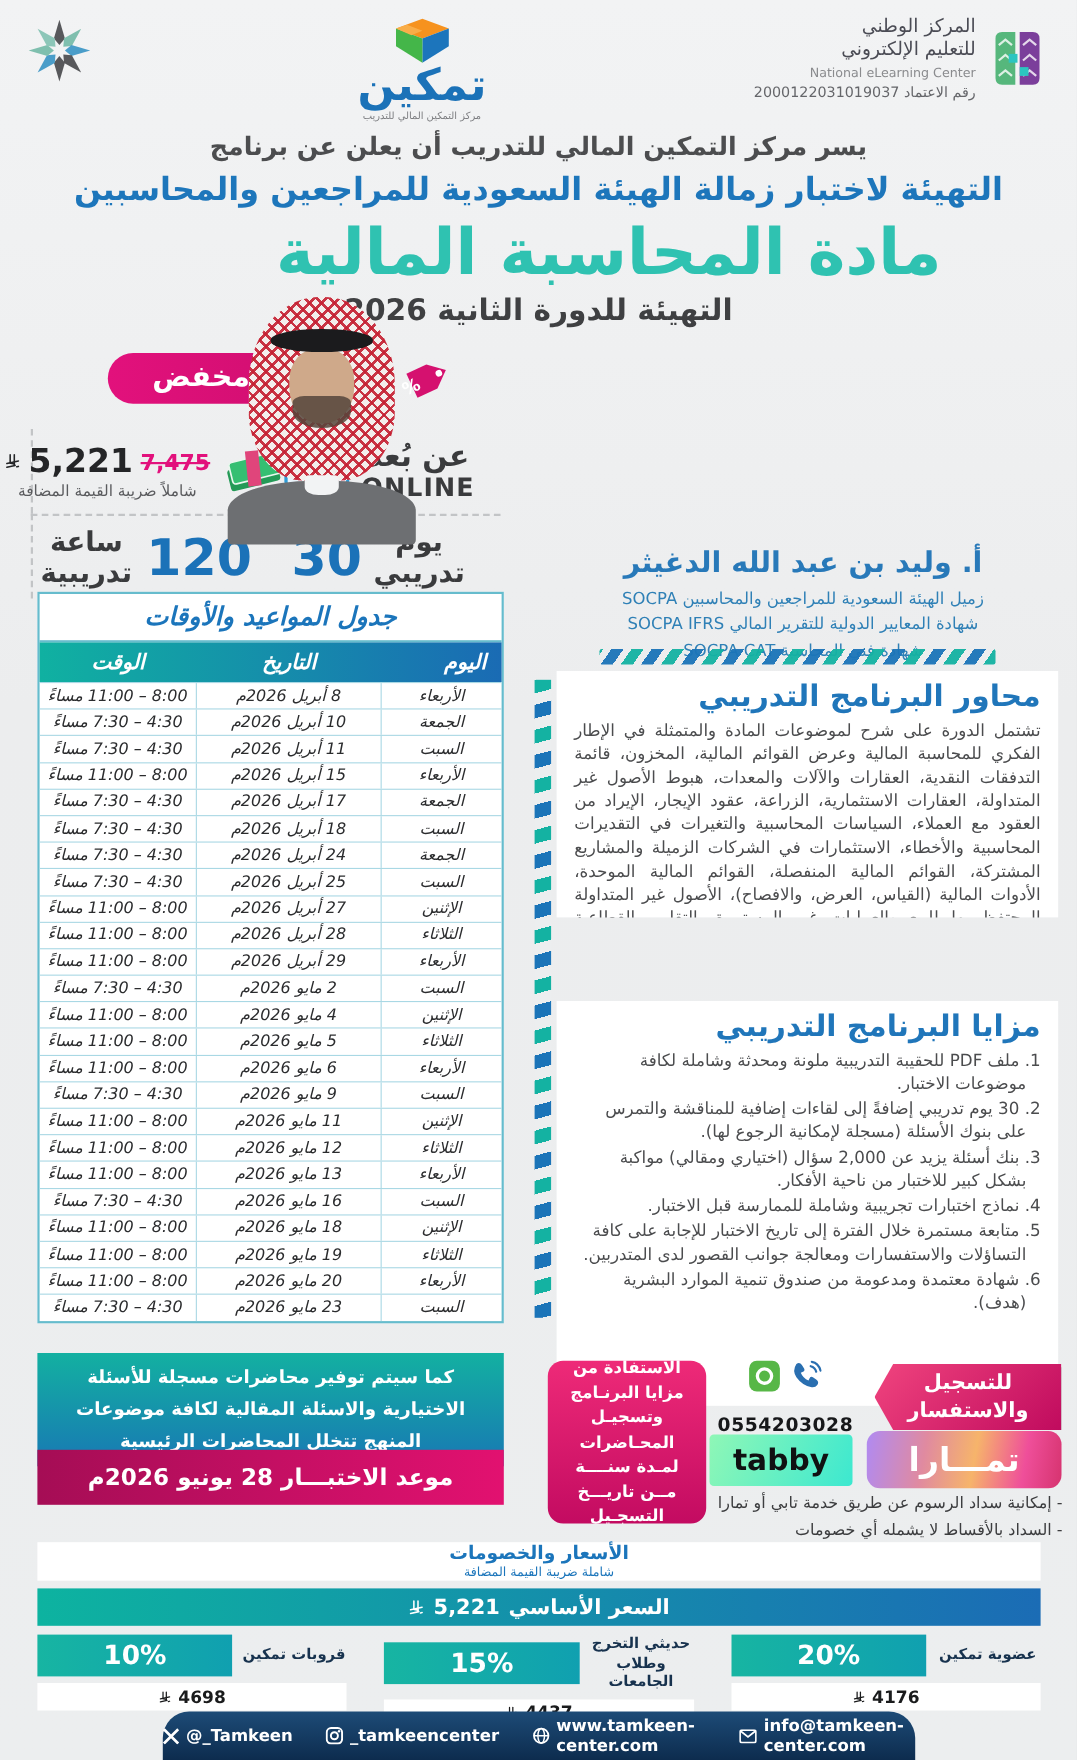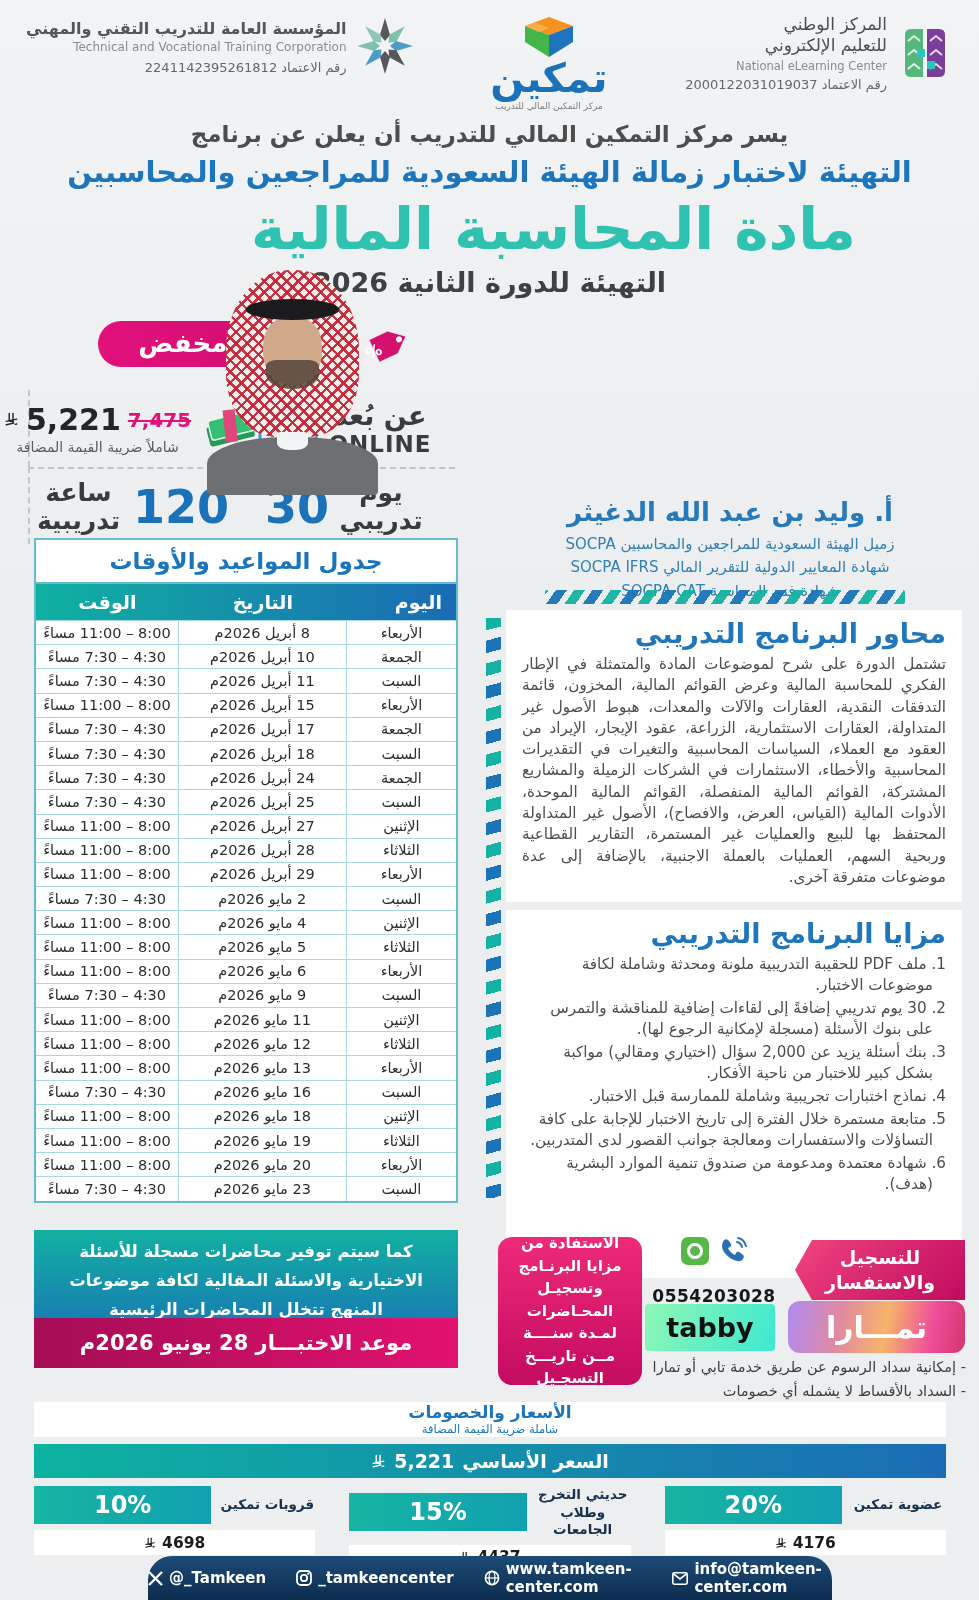--- a/index.html
+++ b/index.html
@@ -57,40 +57,40 @@
   .agal { position:absolute; top:13%; left:26%; width:48%; height:9%; background:#1b1b1d; border-radius:50%; }
   .face { position:absolute; top:21%; left:35%; width:30%; height:30%; background:#cfa98a; border-radius:42% 42% 48% 48%; }
   .beard { position:absolute; top:40%; left:36.5%; width:27%; height:13%; background:#55453b; border-radius:20% 20% 50% 50%; opacity:.85; }
   .thobe { position:absolute; bottom:0; left:6%; width:88%; height:26%; background:#6d6f72; border-radius:46% 46% 4px 4px; }
   .collar { position:absolute; bottom:20%; left:42%; width:16%; height:8%; background:#f2f3f4; border-radius:4px 4px 40% 40%; }
   
   .instructor { position:absolute; left:495px; right:14px; top:497px; text-align:center; }
   .inst-name { font-size:26px; font-weight:bold; color:#2879b9; }
   .inst-cred { font-size:15px; color:#2f80b6; line-height:1.55; margin-top:6px; }
   
-  .schedule { position:absolute; right:auto; left:34px; top:538px; width:424px; background:#fff; border:2px solid #66bccd; }
+  .schedule { position:absolute; right:auto; left:34px; top:538px; width:424px; background:#fff; border:2px solid #66bccd;font-style:italic; }
   .sch-title { height:44px; display:flex; align-items:center; justify-content:center; font-size:23px; font-weight:bold; color:#1b75bb; border-bottom:2px solid #66bccd; }
   .sch-head { display:grid; grid-template-columns:26% 40% 34%; height:36px; background:linear-gradient(to left,#1a6bb4,#10b1a1); color:#fff; font-size:19px; font-weight:bold; }
   .sch-head > div { display:flex; align-items:center; justify-content:center; }
   .sch-head .c1 { justify-content:flex-start; padding-right:14px; }
   .sch-head .c3 { justify-content:center; }
   .t-row { display:grid; grid-template-columns:26% 40% 34%; height:24.2px; border-top:1px solid #a9d8e4; font-size:14.5px; color:#2b2c2e; font-weight:500; }
   .t-row > div { display:flex; align-items:center; justify-content:center; }
   .t-row .t-date, .t-row .t-time { border-right:1px solid #a9d8e4; }
   
   .zig { position:absolute; height:14px;
     background:repeating-linear-gradient(-55deg,#14b2a2 0 9px, transparent 9px 15px, #1b74b8 15px 24px, transparent 24px 30px);
     opacity:.95; border-radius:2px; }
   .zig-top { left:545px; width:360px; top:590px; }
   .zig-bottom { left:560px; width:400px; top:1222px; }
   .chev-strip { position:absolute; left:486px; top:618px; width:15px; height:580px;
     background:repeating-linear-gradient(165deg,#14b2a2 0 12px, #eceeef 12px 22px, #1b74b8 22px 34px, #eceeef 34px 44px); }
   
   .white-box { position:absolute; left:506px; width:456px; background:#fff; padding:8px 16px 12px; }
-  .topics { top:610px; height:292px; overflow:hidden; }
+  .topics { top:610px; height:224px; overflow:hidden; }
   .benefits { top:910px; height:368px; overflow:hidden; }
   .box-title { font-size:27px; font-weight:bold; color:#2076ba; margin-bottom:5px; }
   .box-body { font-size:15.2px; line-height:1.4; color:#4b4c4e; text-align:justify; }
   .benefit-item { font-size:15.2px; line-height:1.38; color:#4b4c4e; text-align:right; text-indent:-13px; padding-right:13px; margin-bottom:2px; }
   
   .note-teal { position:absolute; left:34px; width:424px; top:1230px; background:linear-gradient(180deg,#13b0a1,#1878b4);
     color:#fff; font-size:16.5px; font-weight:bold; text-align:center; line-height:1.75; padding:8px 10px; }
   .note-pink { position:absolute; left:34px; width:424px; top:1318px; height:50px; background:linear-gradient(to left,#e21170,#a50d55);
     color:#fff; font-size:21px; font-weight:bold; text-align:center; line-height:50px; }
   .benefit-year { position:absolute; left:498px; top:1237px; width:144px; height:148px; border-radius:14px;
@@ -151,25 +151,20 @@
       <path d="M3 17 L13 14.8"></path>
       <path d="M15 16.5 L17 16"></path>
     </g>
   </symbol>
 </svg>
 
 <div class="page">
 
   <div class="header">
     <div class="tvtc">
-      <div class="tvtc-text">
-        <div class="tvtc-ar">المؤسسة العامة للتدريب التقني والمهني</div>
-        <div class="tvtc-en">Technical and Vocational Training Corporation</div>
-        <div class="tvtc-acc">رقم الاعتماد 2241142395261812</div>
-      </div>
       <span>
         <svg width="56" height="66" viewBox="0 0 56 66">
           <g transform="translate(28,32)">
             <path d="M0-28 L5-11 L0-5 L-5-11 Z" fill="#57585b"></path>
             <path d="M0-28 L5-11 L0-5 L-5-11 Z" fill="#7fbfae" transform="rotate(45)"></path>
             <path d="M0-28 L5-11 L0-5 L-5-11 Z" fill="#4a9dc9" transform="rotate(90)"></path>
             <path d="M0-28 L5-11 L0-5 L-5-11 Z" fill="#57585b" transform="rotate(135)"></path>
             <path d="M0-28 L5-11 L0-5 L-5-11 Z" fill="#57585b" transform="rotate(180)"></path>
             <path d="M0-28 L5-11 L0-5 L-5-11 Z" fill="#4a9dc9" transform="rotate(225)"></path>
             <path d="M0-28 L5-11 L0-5 L-5-11 Z" fill="#7fbfae" transform="rotate(270)"></path>

